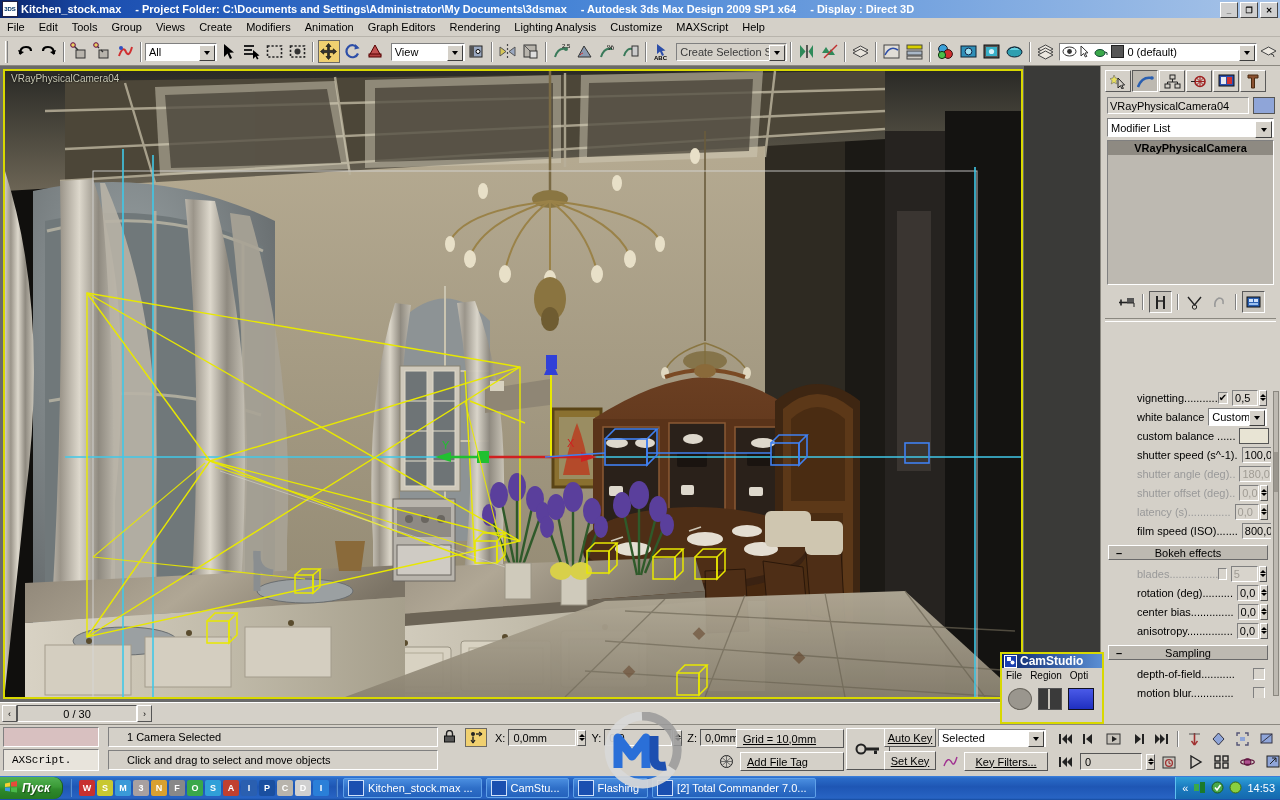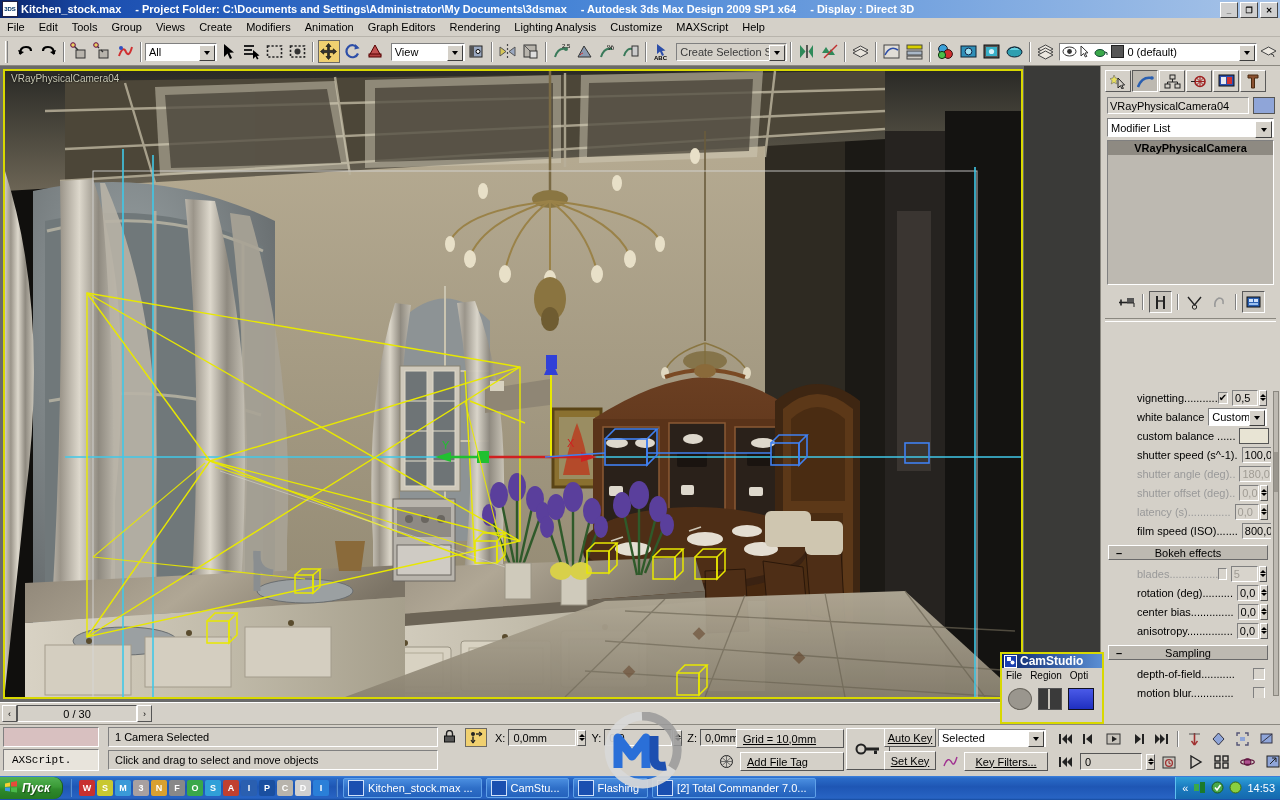--- a/index.html
+++ b/index.html
@@ -101,21 +101,21 @@
     display:flex;align-items:center;justify-content:center;font-size:11px;box-sizing:border-box;}
 
   
   .status{position:absolute;left:0;top:724px;width:1280px;height:52px;background:#d4d0c8;border-top:1px solid #8b8880;}
   .mxrow{position:absolute;left:3px;top:2px;width:96px;height:20px;background:#d8c0c0;
     border:1px solid #808080;border-right-color:#fff;border-bottom-color:#fff;box-sizing:border-box;}
   .mxlabel{position:absolute;left:3px;top:24px;width:96px;height:22px;background:#e8e4dc;
     border:1px solid #808080;border-right-color:#fff;border-bottom-color:#fff;box-sizing:border-box;
     display:flex;align-items:center;padding-left:8px;font-family:"Liberation Mono",monospace;font-size:11px;}
   .stxt{position:absolute;height:20px;background:#d4d0c8;border:1px solid #808080;border-right-color:#fff;border-bottom-color:#fff;
-    display:flex;align-items:center;padding-left:6px;font-size:11px;box-sizing:border-box;}
+    display:flex;align-items:center;padding-left:18px;font-size:11px;box-sizing:border-box;}
   .xyzfld{height:17px;background:#d4d0c8;border:1px solid #555;border-right-color:#fff;border-bottom-color:#fff;
     display:flex;align-items:center;padding-left:4px;font-size:11px;box-sizing:border-box;}
   .btn3d{height:19px;background:#d4d0c8;border:1px solid #fff;border-right-color:#555;border-bottom-color:#555;
     display:flex;align-items:center;justify-content:center;font-size:11px;box-sizing:border-box;text-decoration:underline;}
   .navbtn{width:23px;height:21px;display:flex;align-items:center;justify-content:center;}
 
   
   .camstudio{position:absolute;left:1000px;top:652px;width:104px;height:72px;background:#d4d0c8;
     border:2px solid #d8d800;box-sizing:border-box;z-index:80;overflow:hidden;}
   .cs-title{height:14px;background:linear-gradient(90deg,#0a246a,#5b8fd4);display:flex;align-items:center;

